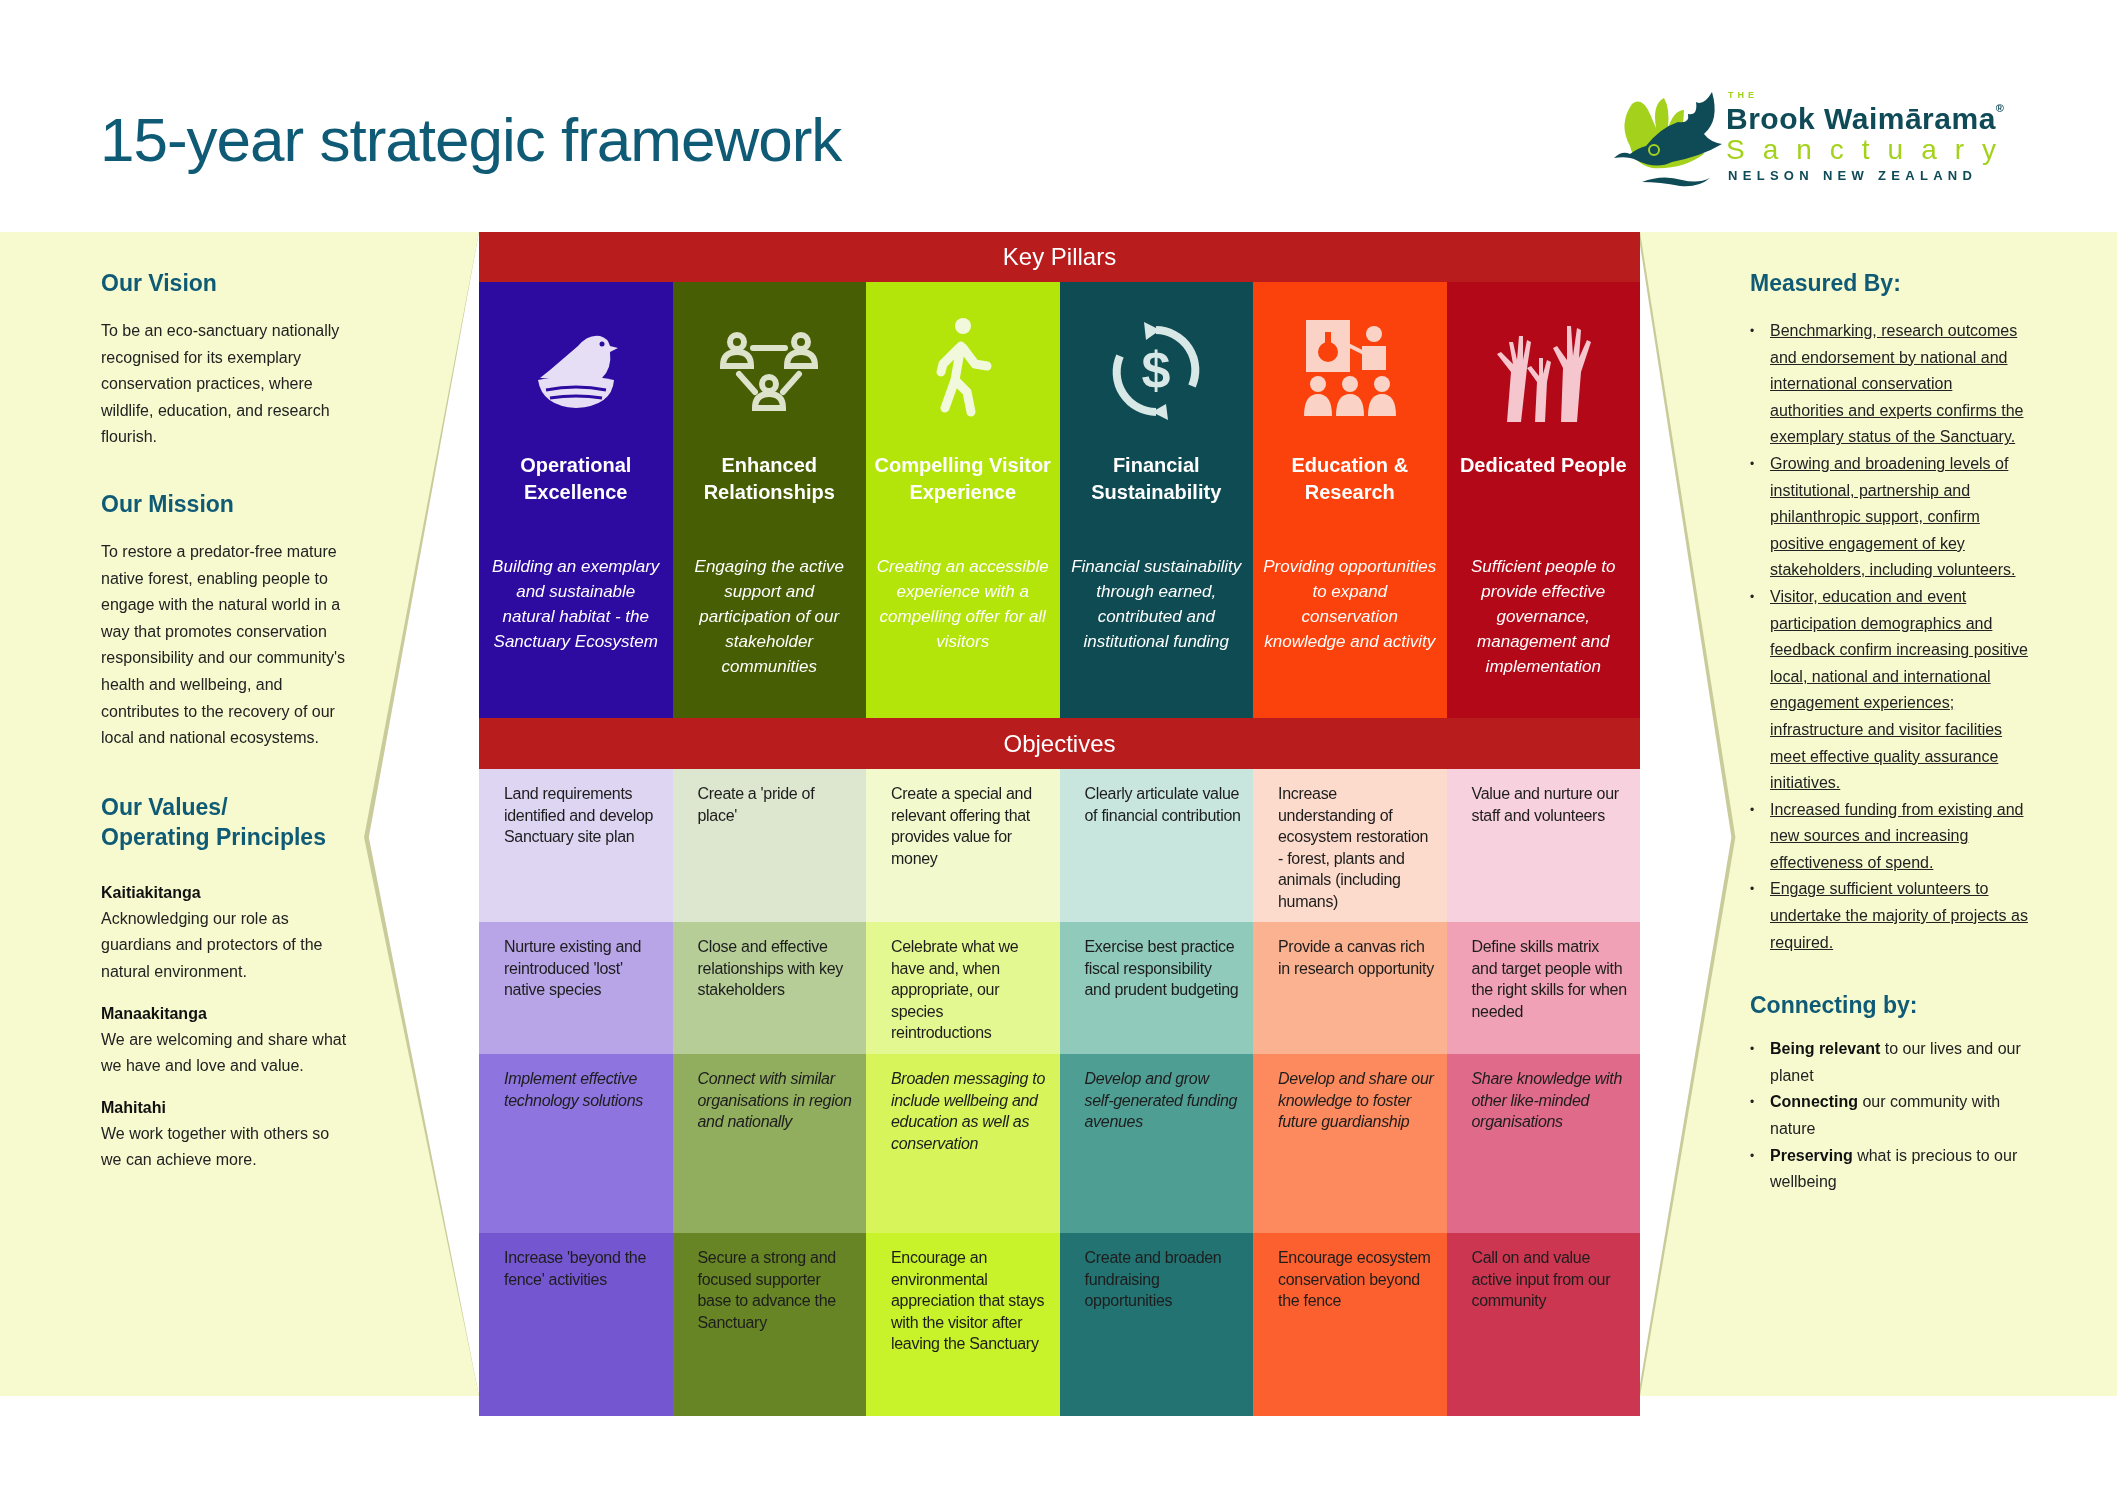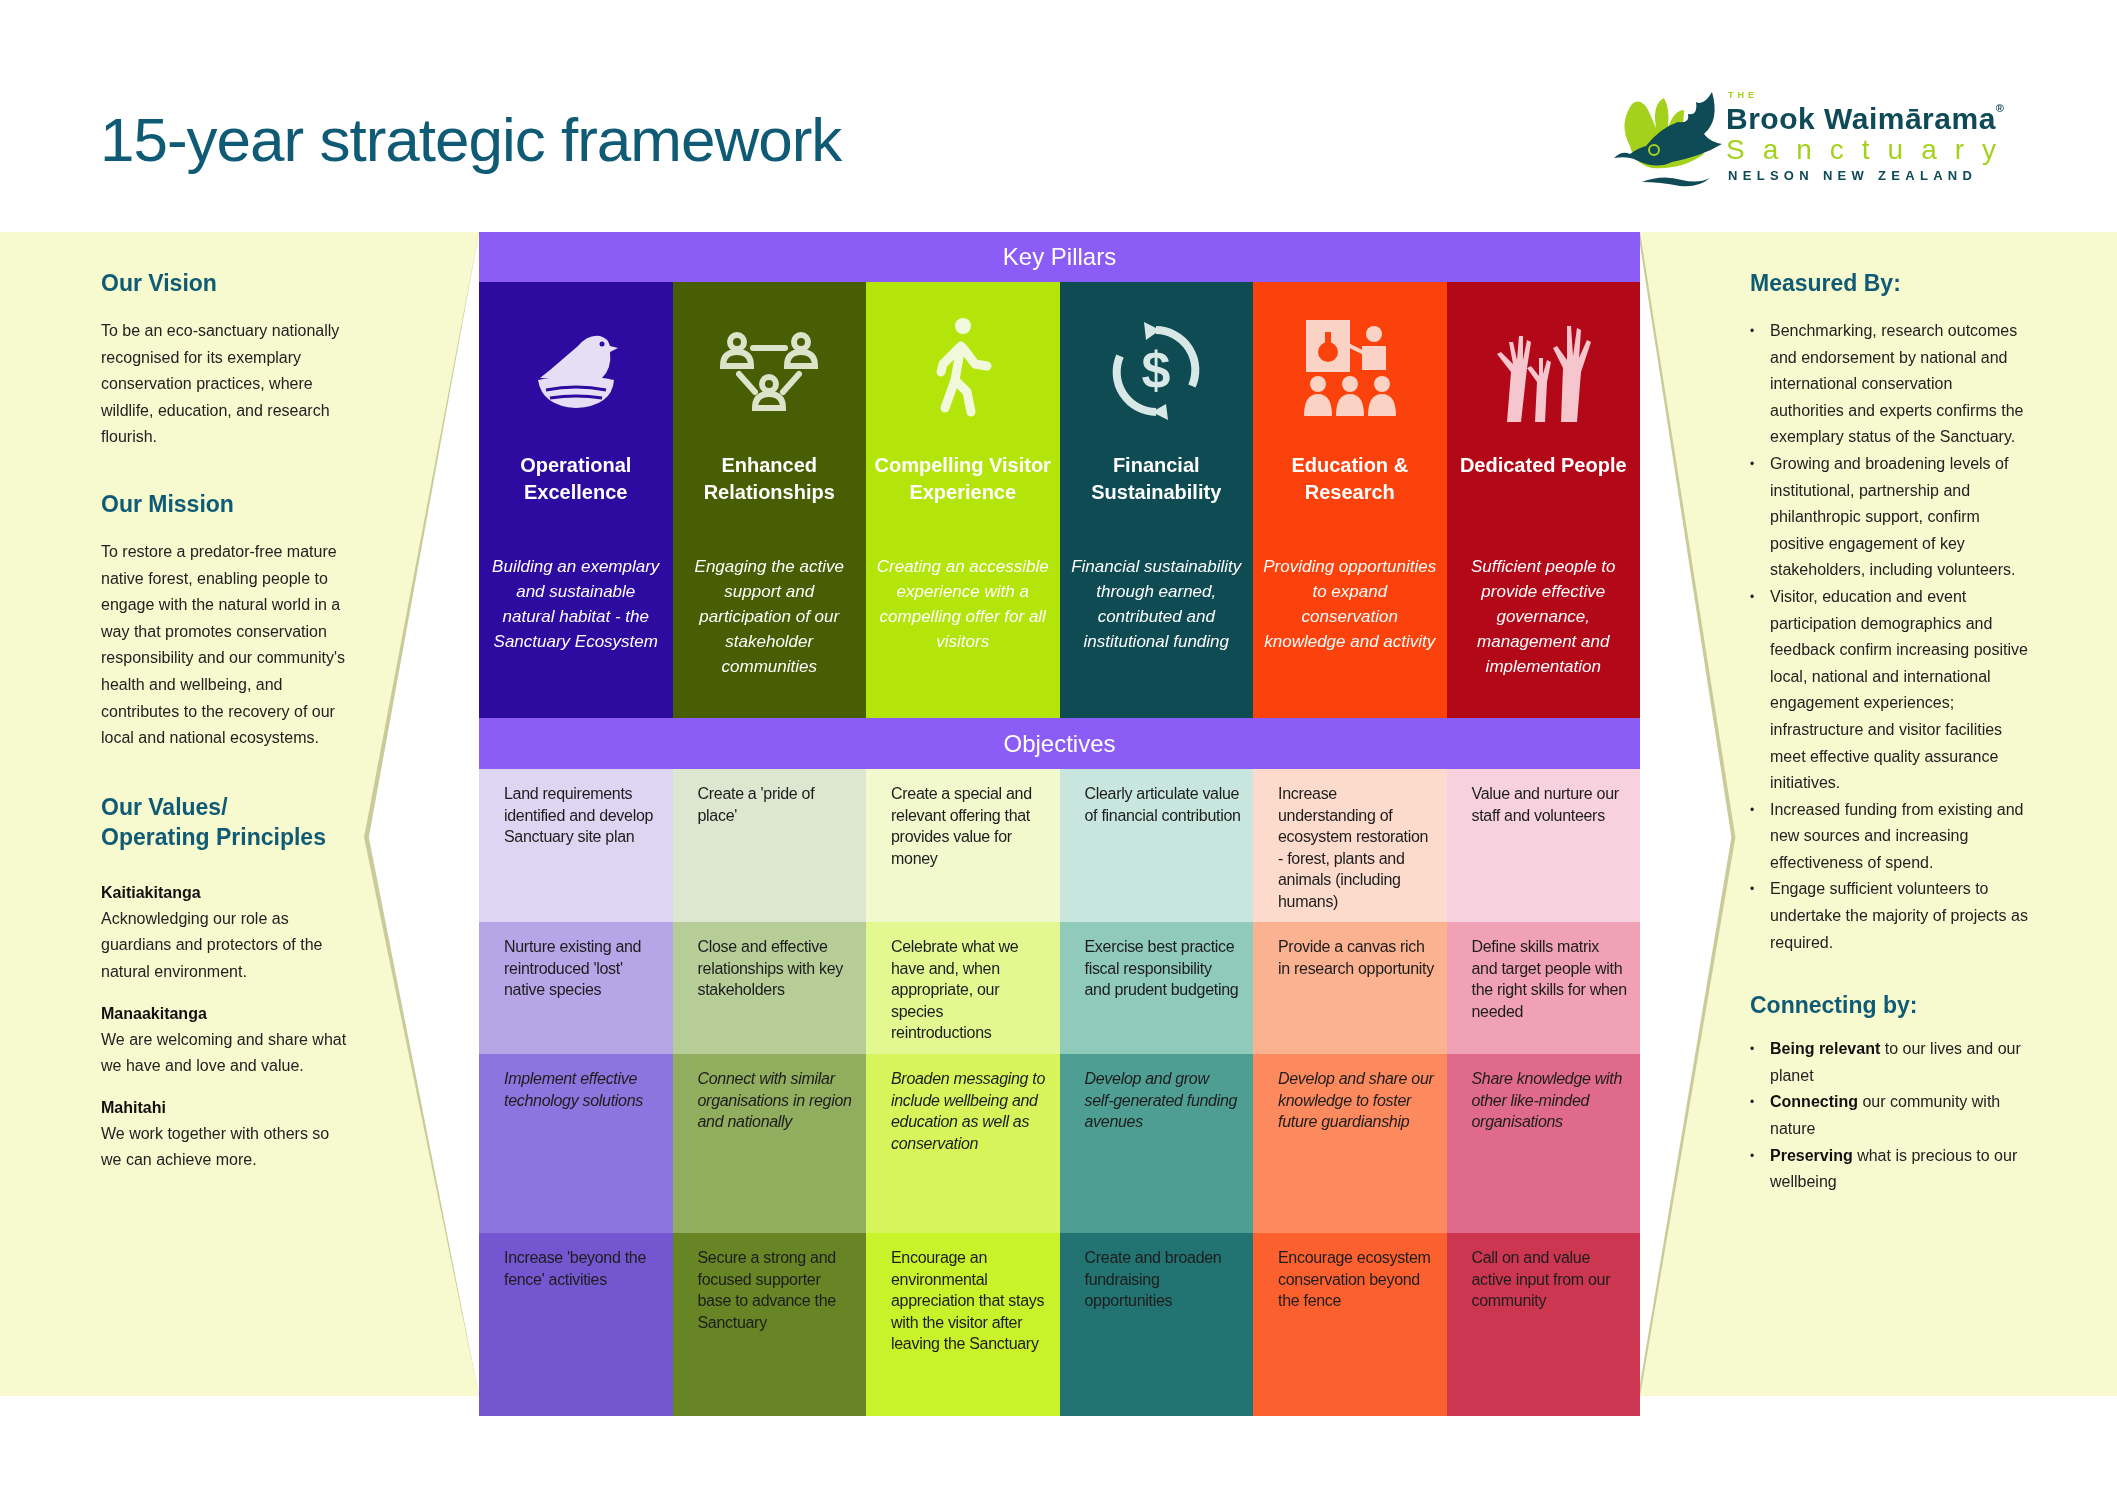--- a/index.html
+++ b/index.html
@@ -34,21 +34,21 @@
   .h2 { font-family: "Liberation Sans", sans-serif; font-weight: bold; font-size: 23px; color: #0f5a75; line-height: 30px; }
   .ptext { font-size: 16px; line-height: 26.6px; color: #222; font-family: "Liberation Sans", sans-serif; }
   .val-title { font-weight: bold; font-size: 16px; color: #111; font-family: "Liberation Sans", sans-serif; line-height: 26px; }
   .bullets { list-style: none; font-family: "Liberation Sans", sans-serif; font-size: 16px; line-height: 26.6px; color: #222; }
   .bullets li { position: relative; padding-left: 20px; }
   .bullets li::before { content: "•"; position: absolute; left: 0; top: 0; font-size: 12px; }
   .bullets b { color: #111; }
 
   
   .grid { position: absolute; left: 479px; top: 232px; width: 1161px; }
-  .band { height: 50px; background: #8b5cf6; color: #fff; text-align: center; font-family: "Liberation Sans", sans-serif; font-size: 24px; line-height: 50px; }
+  .band { height: 50px; background: #b91c1c; color: #fff; text-align: center; font-family: "Liberation Sans", sans-serif; font-size: 24px; line-height: 50px; }
   .pillars { display: flex; height: 436px; }
   .pillar { flex: 1; position: relative; text-align: center; color: #fff; }
   .pillar .icon { position: absolute; left: 50%; top: 30px; width: 120px; height: 120px; margin-left: -60px; }
   .pillar .pname { position: absolute; left: 6px; right: 6px; top: 170px; font-family: "Liberation Sans", sans-serif; font-weight: bold; font-size: 20px; line-height: 27px; }
   .pillar .pdesc { position: absolute; left: 10px; right: 10px; top: 272px; font-family: "Liberation Sans", sans-serif; font-style: italic; font-size: 17px; line-height: 25px; }
   .obj-row { display: flex; }
   .obj { flex: 1; padding: 14px 12px 0 25px; font-family: "Liberation Sans", sans-serif; font-size: 16px; line-height: 21.5px; color: #1d1d1d; letter-spacing: -0.3px; }
   .r1 { height: 153px; } .r2 { height: 132px; } .r3 { height: 179px; font-style: italic; } .r4 { height: 183px; border-radius: 22px; }
 </style>
 </head>
@@ -203,21 +203,21 @@
     <div class="obj" style="background:#678524">Secure a strong and focused supporter base to advance the Sanctuary</div>
     <div class="obj" style="background:#c8f22a">Encourage an environmental appreciation that stays with the visitor after leaving the Sanctuary</div>
     <div class="obj" style="background:#227372">Create and broaden fundraising opportunities</div>
     <div class="obj" style="background:#fd602f">Encourage ecosystem conservation beyond the fence</div>
     <div class="obj" style="background:#cd3651">Call on and value active input from our community</div>
   </div>
 </div>
 
 <div class="panel right-panel">
   <div class="h2">Measured By:</div>
-  <ul class="bullets" style="margin-top:20px;">
+  <ul class="bullets" style="margin-top:20px;text-decoration:underline;">
     <li>Benchmarking, research outcomes and endorsement by national and international conservation authorities and experts confirms the exemplary status of the Sanctuary.</li>
     <li>Growing and broadening levels of institutional, partnership and philanthropic support, confirm positive engagement of key stakeholders, including volunteers.</li>
     <li>Visitor, education and event participation demographics and feedback confirm increasing positive local, national and international engagement experiences; infrastructure and visitor facilities meet effective quality assurance initiatives.</li>
     <li>Increased funding from existing and new sources and increasing effectiveness of spend.</li>
     <li>Engage sufficient volunteers to undertake the majority of projects as required.</li>
   </ul>
   <div class="h2" style="margin-top:34px;">Connecting by:</div>
   <ul class="bullets" style="margin-top:16px;">
     <li><b>Being relevant</b><span> to our lives and our planet</span></li>
     <li><b>Connecting</b><span> our community with nature</span></li>

